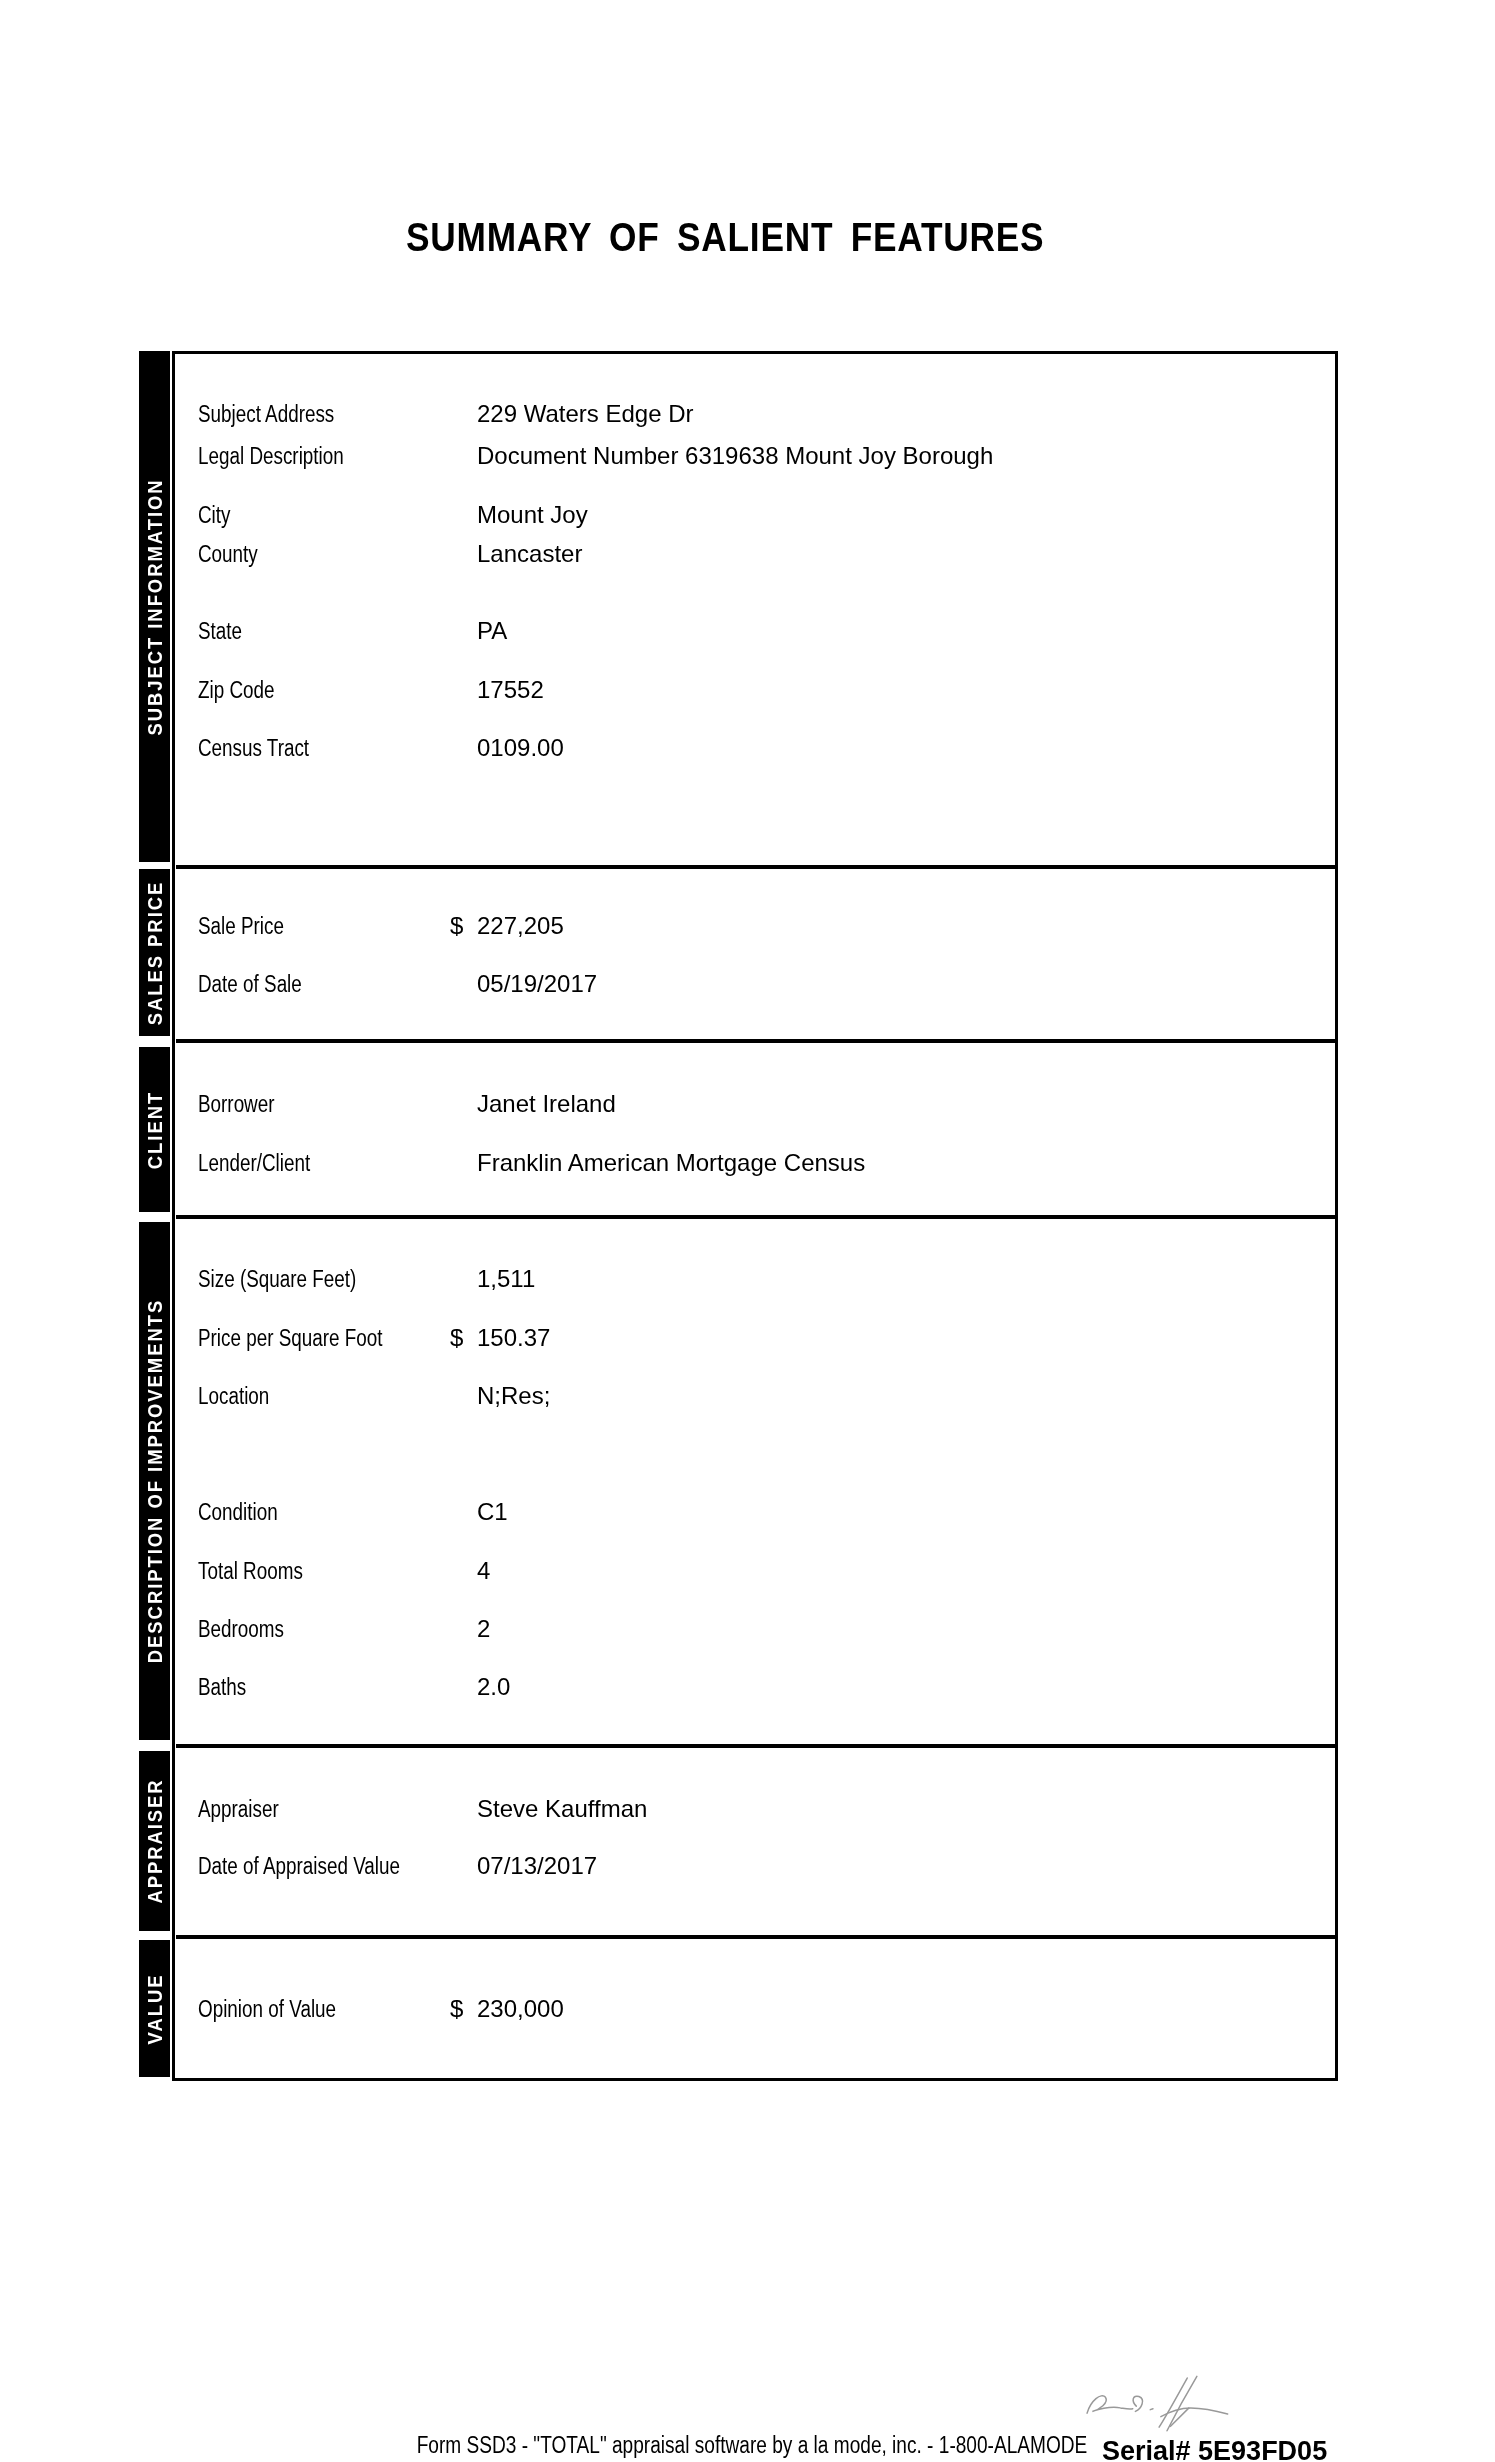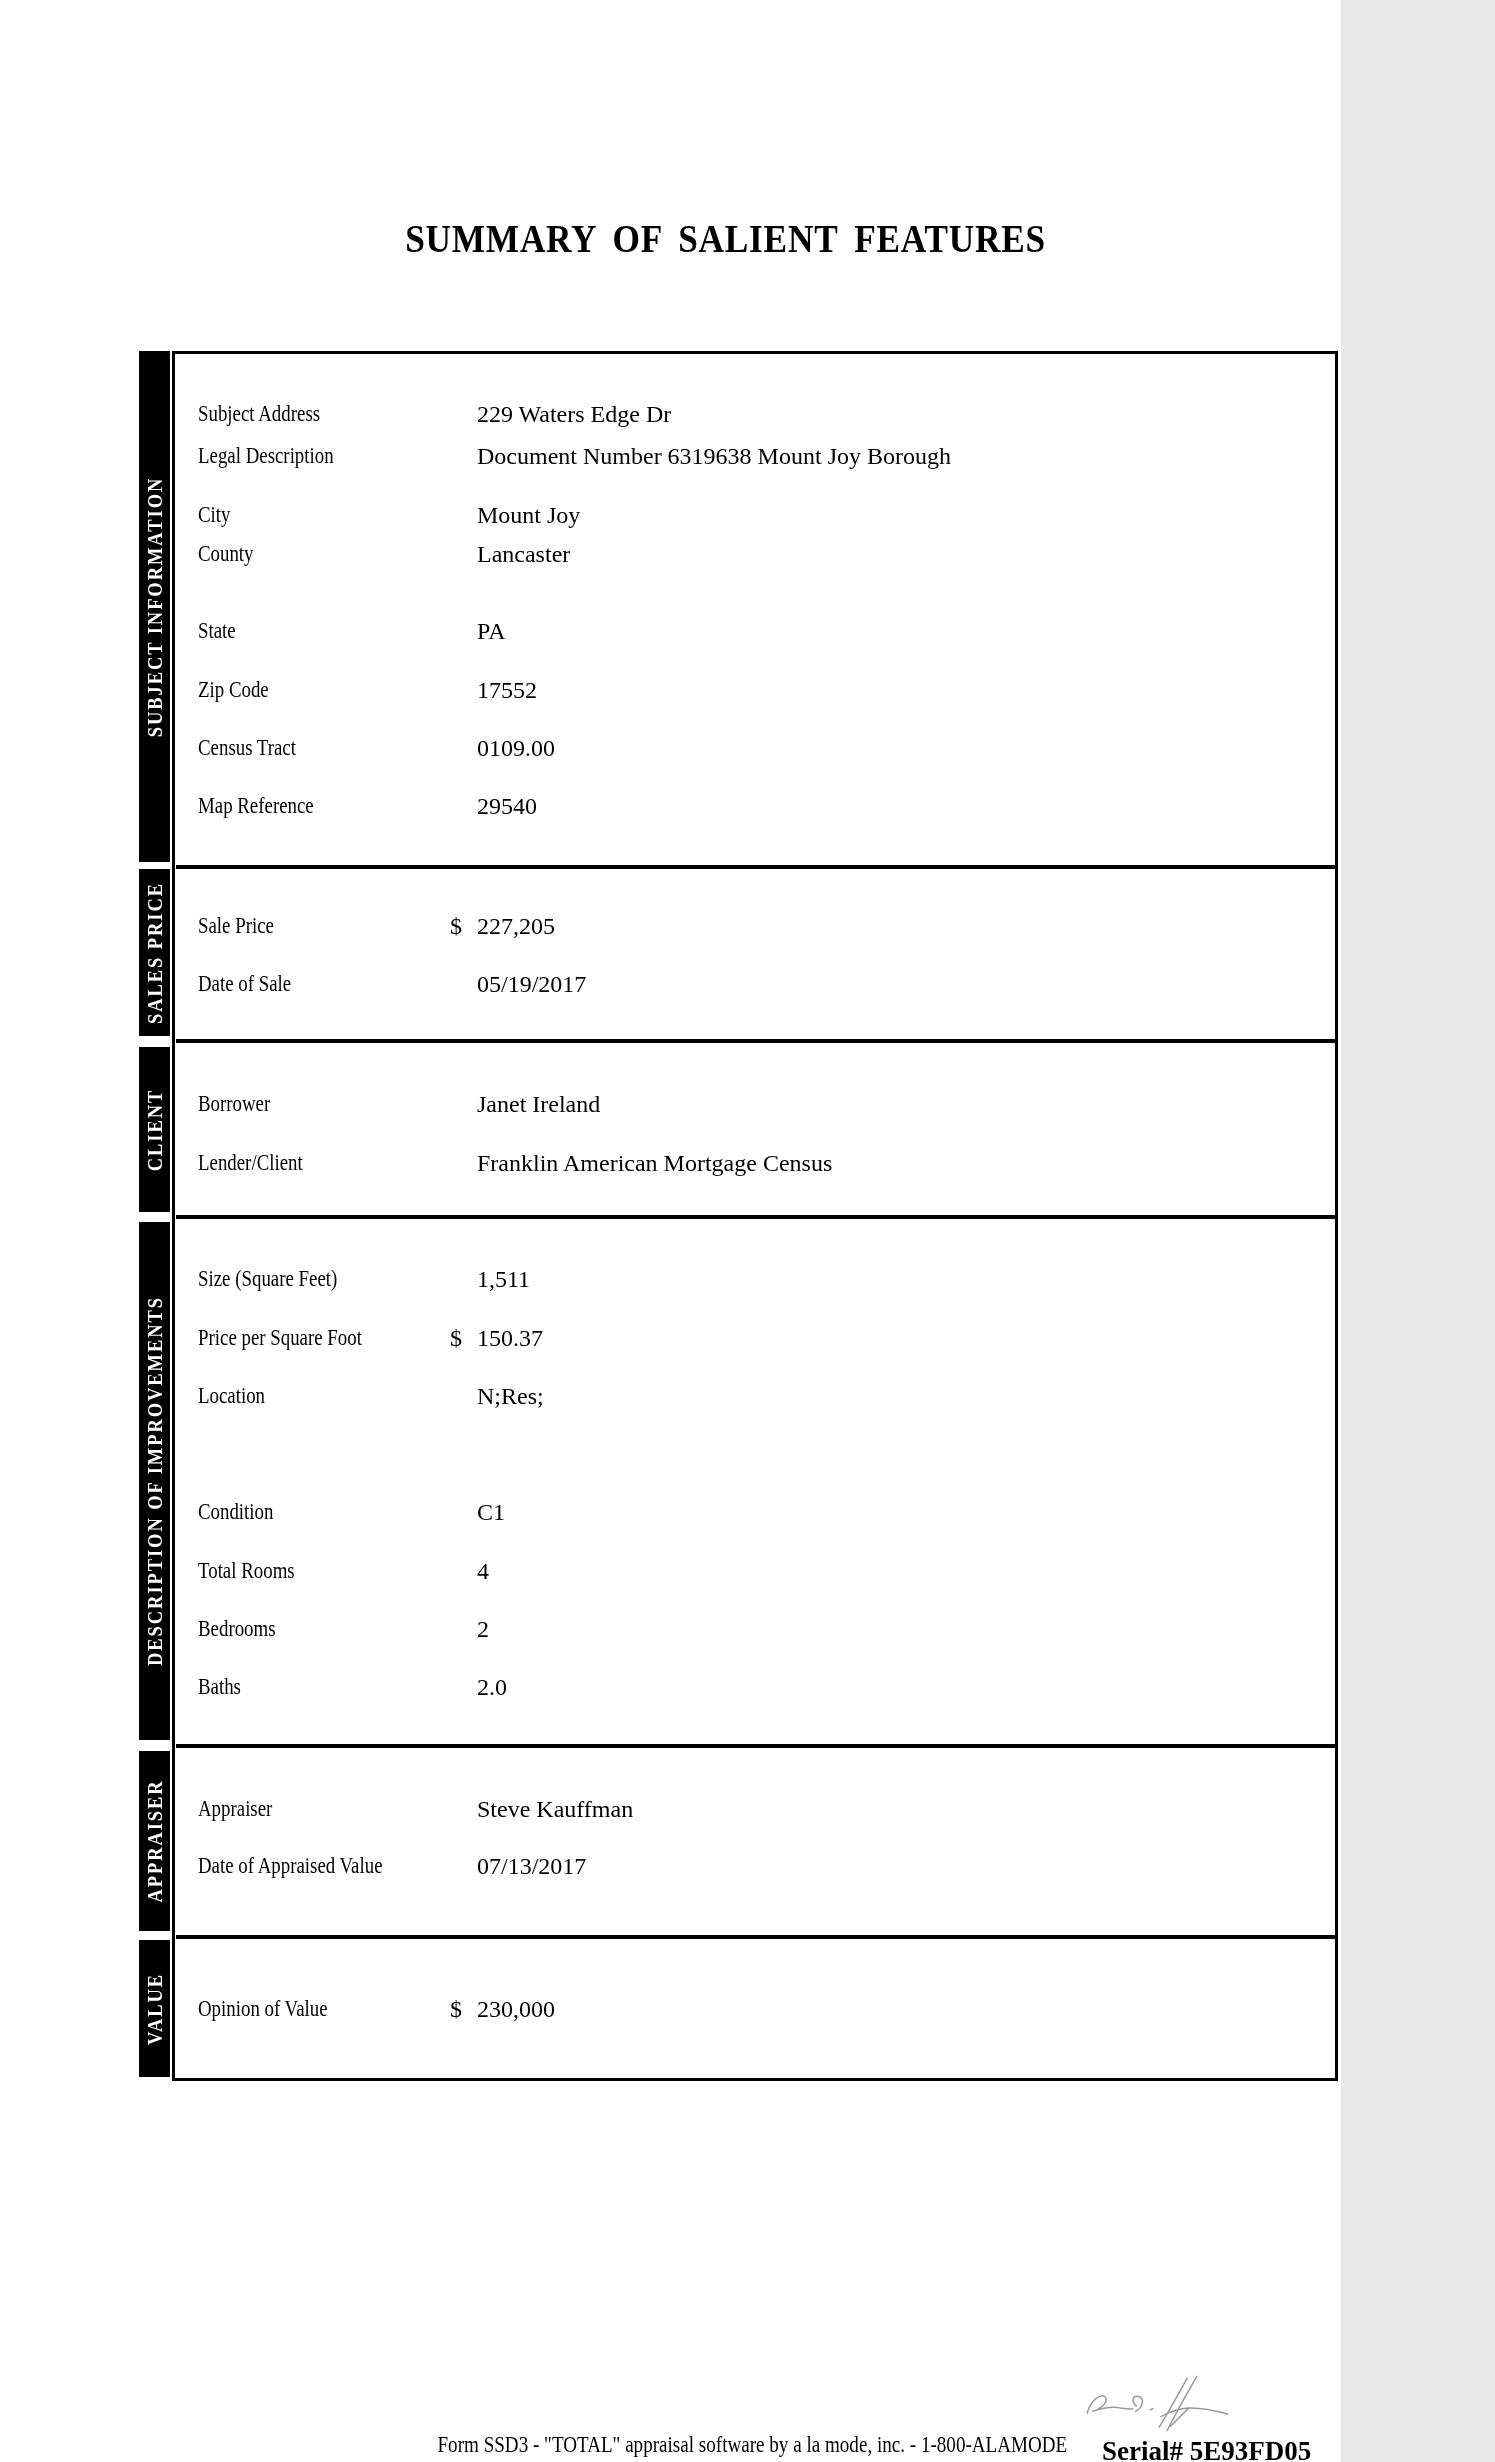--- a/index.html
+++ b/index.html
@@ -1,20 +1,20 @@
 <!DOCTYPE html>
 <html style="font-size:14px"><head>
 <meta charset="utf-8">
 <style>
   html,body{margin:0;padding:0;background:#e8e8e8;}
   .page{
     position:relative;
-    width:1341px;height:2462px;
+    width:1495px;height:2462px;
     background:#ffffff;
-    font-family:Liberation Serif, serif;
+    font-family:Liberation Sans, sans-serif;
     color:#000;
     overflow:hidden;
   }
   .page-title{
     position:absolute;
     left:0;top:214px;width:1451px;
     text-align:center;
     font-size:41px;
     font-weight:bold;
     white-space:nowrap;
@@ -160,24 +160,20 @@
     <span class="flabel">State</span>
     <span class="fvalue">PA</span>
   </div>
   <div class="row" style="top:676px">
     <span class="flabel">Zip Code</span>
     <span class="fvalue">17552</span>
   </div>
   <div class="row" style="top:734px">
     <span class="flabel">Census Tract</span>
     <span class="fvalue">0109.00</span>
-  </div>
-  <div class="row" style="top:792px">
-    <span class="flabel">Map Reference</span>
-    <span class="fvalue">29540</span>
   </div>
 
   <div class="row" style="top:912px">
     <span class="flabel">Sale Price</span>
     <span class="fprefix">$</span>
     <span class="fvalue">227,205</span>
   </div>
   <div class="row" style="top:970px">
     <span class="flabel">Date of Sale</span>
     <span class="fvalue">05/19/2017</span>

